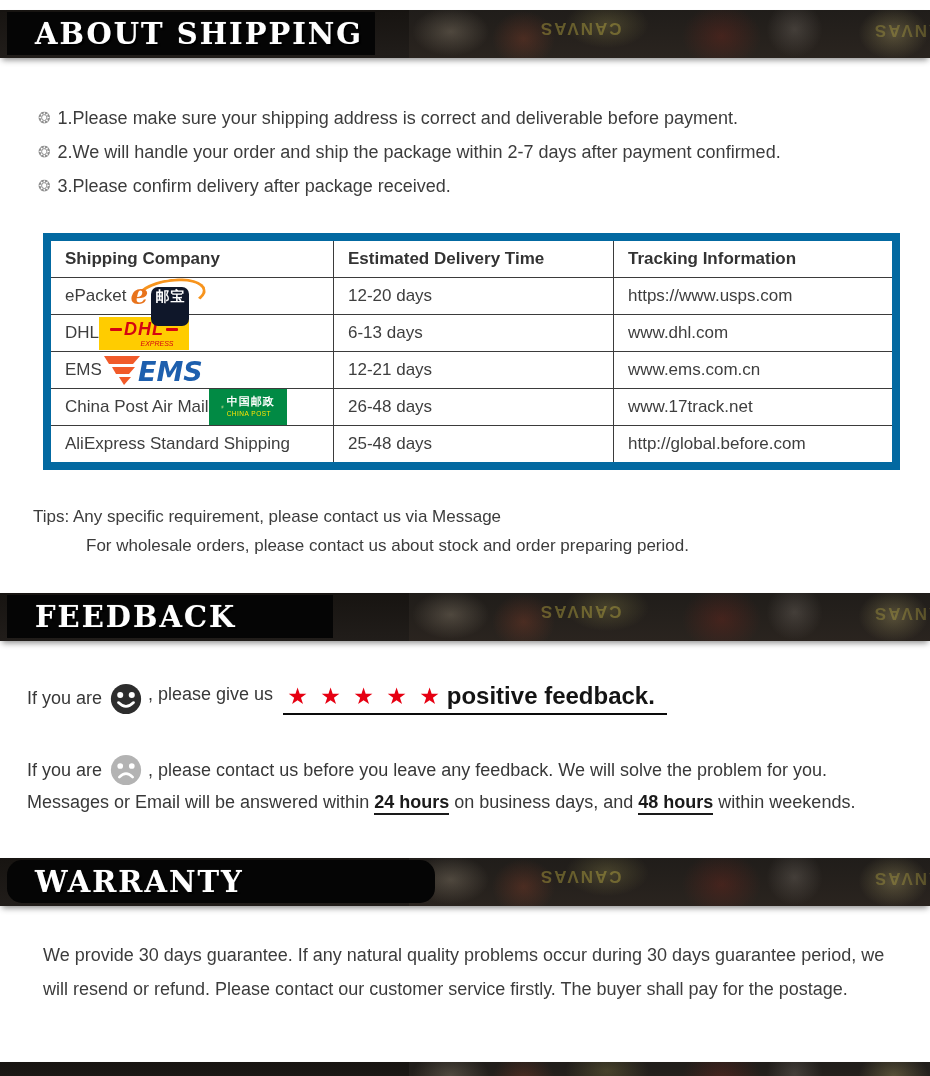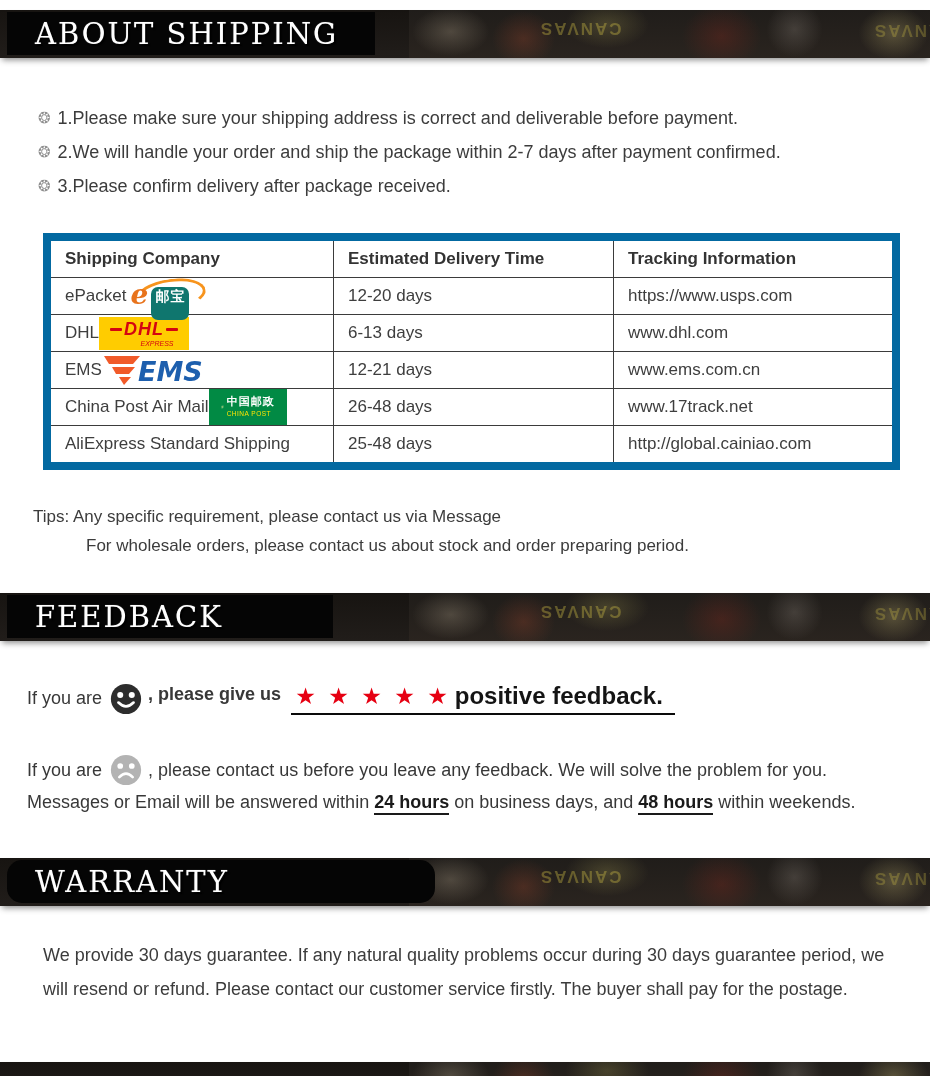--- a/index.html
+++ b/index.html
@@ -4,21 +4,21 @@
 <style>
   html,body{margin:0;padding:0;background:#fff;}
   .page{position:relative;width:930px;height:1076px;overflow:hidden;background:#ffffff;
         font-family:"Liberation Sans",sans-serif;color:#383838;}
 
   
   .banner{position:absolute;left:0;right:0;height:48px;background:linear-gradient(#171411,#211d1a);
           box-shadow:0 4px 6px -2px rgba(0,0,0,.45);}
   .banner .title-box{position:absolute;left:7px;top:2px;bottom:3px;background:#050505;
           display:flex;align-items:center;padding-left:28px;}
-  .banner .title{font-family:"DejaVu Serif",serif;font-weight:normal;font-size:29px;color:#ffffff;
+  .banner .title{font-family:"DejaVu Serif",serif;font-weight:bold;font-size:29px;color:#ffffff;
           letter-spacing:2px;text-shadow:2px 2px 1px #000,0 0 1px #888;white-space:nowrap;}
   .collage{position:absolute;top:0;bottom:0;left:44%;right:0;overflow:hidden;
       background:
         radial-gradient(ellipse 55px 35px at 8% 45%, rgba(190,175,150,.28), transparent 70%),
         radial-gradient(ellipse 45px 40px at 22% 60%, rgba(160,70,45,.30), transparent 70%),
         radial-gradient(ellipse 60px 34px at 38% 30%, rgba(200,190,100,.22), transparent 70%),
         radial-gradient(ellipse 55px 45px at 60% 55%, rgba(120,40,30,.38), transparent 72%),
         radial-gradient(ellipse 40px 40px at 74% 40%, rgba(180,170,160,.22), transparent 70%),
         radial-gradient(ellipse 50px 38px at 93% 48%, rgba(205,190,120,.30), transparent 70%),
         linear-gradient(#201d1a,#2a241f);}
@@ -40,43 +40,43 @@
   .ship-table th{font-weight:bold;color:#333;}
   .col1{width:268px;} .col2{width:265px;} .col3{width:264px;}
   .company-cell{display:flex;align-items:center;height:36px;}
 
   
   .logo-epacket{position:relative;width:82px;height:33px;flex:0 0 auto;}
   .logo-epacket .arc{position:absolute;left:10px;right:2px;top:-1px;bottom:3px;border:3px solid transparent;
         border-top-color:#f7941d;border-right-color:#f7941d;border-radius:50%;transform:rotate(-8deg);}
   .logo-epacket .e{position:absolute;left:4px;top:-2px;font-family:"DejaVu Serif",serif;font-style:italic;
         font-weight:bold;font-size:28px;color:#e8731c;}
-  .logo-epacket .cn{position:absolute;left:25px;top:7px;background:#0f766e;color:#fff;font-weight:bold;
-        font-size:14px;padding:1px 4px 14px;border-radius:7px;letter-spacing:1px;}
+  .logo-epacket .cn{position:absolute;left:25px;top:7px;background:#0f172a;color:#fff;font-weight:bold;
+        font-size:14px;padding:1px 4px 20px;border-radius:7px;letter-spacing:1px;}
   .logo-dhl{width:90px;height:33px;background:#ffcc00;display:flex;flex-direction:column;
         align-items:center;justify-content:center;flex:0 0 auto;}
   .logo-dhl .row{display:flex;align-items:center;}
   .logo-dhl .dash{width:12px;height:3px;background:#d40511;margin:0 2px;border-radius:1px;}
   .logo-dhl .name{font-style:italic;font-weight:bold;font-size:18px;color:#d40511;letter-spacing:1px;}
   .logo-dhl .sub{font-size:7px;color:#d40511;font-style:italic;line-height:7px;margin-left:26px;}
   .logo-ems{flex:0 0 auto;height:34px;}
   .logo-cpost{width:78px;height:36px;background:#018a44;display:flex;align-items:center;
         gap:3px;padding:0 12px;box-sizing:border-box;flex:0 0 auto;}
   .logo-cpost .txt{display:flex;flex-direction:column;line-height:11px;}
   .logo-cpost .cn{color:#ffffff;font-size:11px;font-weight:bold;white-space:nowrap;letter-spacing:1px;}
   .logo-cpost .en{color:#ffe400;font-size:6.5px;letter-spacing:.5px;margin-top:1px;}
 
   
   .tips{position:absolute;top:502px;left:33px;font-size:17px;color:#3c3c3c;line-height:29px;}
   .tips .line2{margin-left:53px;}
 
   
   .fb-line1{position:absolute;top:682px;left:27px;display:flex;align-items:center;font-size:18px;}
   .fb-line1 .txt{margin-right:8px;}
-  .fb-line1 .after-face{margin:0 10px 8px 6px;font-weight:bold;}
+  .fb-line1 .after-face{margin:0 10px 8px 6px;}
   .underline-group{display:flex;align-items:center;border-bottom:2px solid #0a0a0a;
         padding:0 12px 3px 4px;}
   .stars{color:#e60012;font-size:23px;letter-spacing:3px;white-space:nowrap;margin-right:4px;}
   .positive{font-weight:bold;color:#141414;font-size:24px;white-space:nowrap;}
   .fb-line2{position:absolute;top:754px;left:27px;display:flex;align-items:center;font-size:18px;}
   .fb-line2 .after-face{margin-left:6px;}
   .fb-line2 .txt{margin-right:8px;}
   .fb-line3{position:absolute;top:792px;left:27px;font-size:18px;color:#383838;}
   .hours{font-weight:bold;color:#1a1a1a;border-bottom:2px solid #1a1a1a;padding-bottom:1px;margin:0 5px;}
   .face{flex:0 0 auto;}
@@ -191,21 +191,21 @@
       <td>26-48 days</td>
       <td>www.17track.net</td>
     </tr>
     <tr>
       <td>
         <div class="company-cell">
           <span>AliExpress Standard Shipping</span>
         </div>
       </td>
       <td>25-48 days</td>
-      <td>http://global.cainiao.com</td>
+      <td>http://global.before.com</td>
     </tr>
   </tbody>
     </table>
 
   <div class="tips">
     <div>Tips: Any specific requirement, please contact us via Message</div>
     <div class="line2">For wholesale orders, please contact us about stock and order preparing period.</div>
   </div>
 
   <div class="banner" style="top:593px;">

